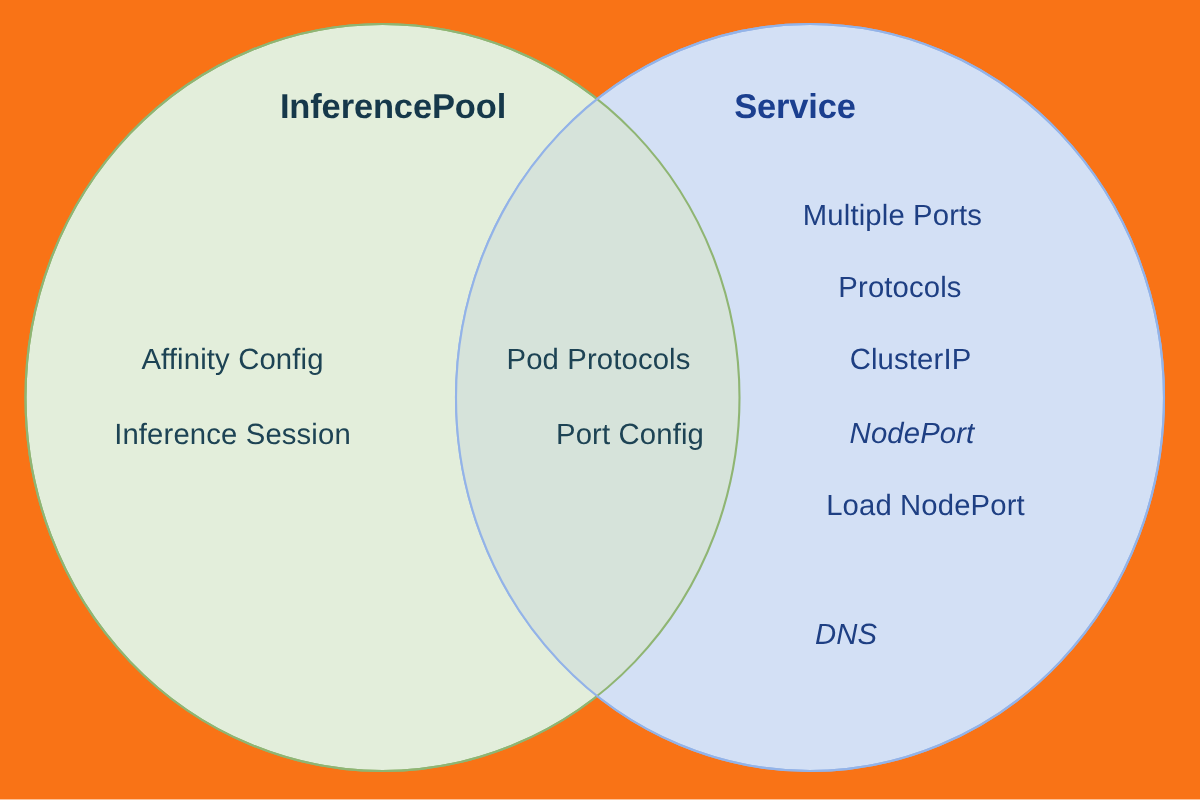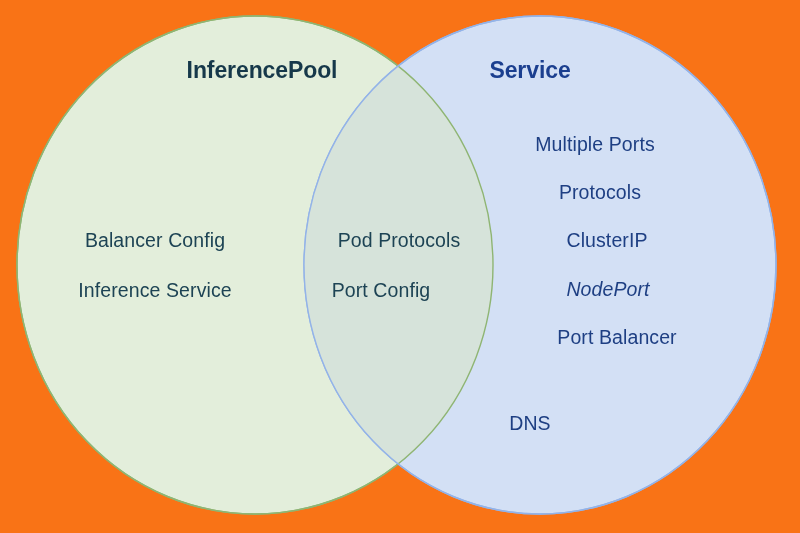--- a/index.html
+++ b/index.html
@@ -81,27 +81,27 @@
     <ellipse id="ellipse-left-outline" cx="255" cy="265" rx="238" ry="249" fill="none" stroke="#8fb573" stroke-width="1.4"></ellipse>
     <ellipse id="ellipse-right-outline" cx="540" cy="265" rx="236" ry="249" fill="none" stroke="#93b3e8" stroke-width="1.4"></ellipse>
   </svg>
 
   <div class="label-layer">
 
     <div class="vlabel title t-pool" id="title-left" style="left: 262px; top: 71px; color: rgb(22, 56, 74);">InferencePool</div>
 
     <div class="vlabel title t-svc" id="title-right" style="left: 530px; top: 71px; color: rgb(27, 63, 143);">Service</div>
 
-    <div class="vlabel item i-pool" id="left-item-0" style="left: 155px; top: 241px; color: rgb(29, 67, 84);">Balancer Config</div>
-    <div class="vlabel item i-pool" id="left-item-1" style="left: 155px; top: 291px; color: rgb(29, 67, 84);">Inference Service</div>
+    <div class="vlabel item i-pool" id="left-item-0" style="left: 155px; top: 241px; color: rgb(29, 67, 84);">Affinity Config</div>
+    <div class="vlabel item i-pool" id="left-item-1" style="left: 155px; top: 291px; color: rgb(29, 67, 84);">Inference Session</div>
 
     <div class="vlabel item i-mid" id="mid-item-0" style="left: 399px; top: 241px; color: rgb(29, 67, 84);">Pod Protocols</div>
-    <div class="vlabel item i-mid" id="mid-item-1" style="left: 381px; top: 291px; color: rgb(29, 67, 84);">Port Config</div>
+    <div class="vlabel item i-mid" id="mid-item-1" style="left: 420px; top: 291px; color: rgb(29, 67, 84);">Port Config</div>
 
     <div class="vlabel item i-svc" id="right-item-1" style="left: 600px; top: 193px; color: rgb(30, 63, 131);">Protocols</div>
     <div class="vlabel item i-svc" id="right-item-0" style="left: 595px; top: 145px; color: rgb(30, 63, 131);">Multiple Ports</div>
     <div class="vlabel item i-svc" id="right-item-2" style="left: 607px; top: 241px; color: rgb(30, 63, 131); text-align: right;">ClusterIP</div>
     <div class="vlabel item i-svc" id="right-item-3" style="left: 608px; top: 290px; color: rgb(30, 63, 131); font-style: italic;">NodePort</div>
-    <div class="vlabel item i-svc" id="right-item-4" style="left: 617px; top: 338px; color: rgb(30, 63, 131);">Port Balancer</div>
-    <div class="vlabel item i-svc" id="right-item-6" style="left: 530px; top: 424px; color: rgb(30, 63, 131);">DNS</div>
+    <div class="vlabel item i-svc" id="right-item-4" style="left: 617px; top: 338px; color: rgb(30, 63, 131);">Load NodePort</div>
+    <div class="vlabel item i-svc" id="right-item-6" style="left: 564px; top: 424px; color: rgb(30, 63, 131); font-style: italic;">DNS</div>
 
   </div>
 </div>
 
 </body></html>

